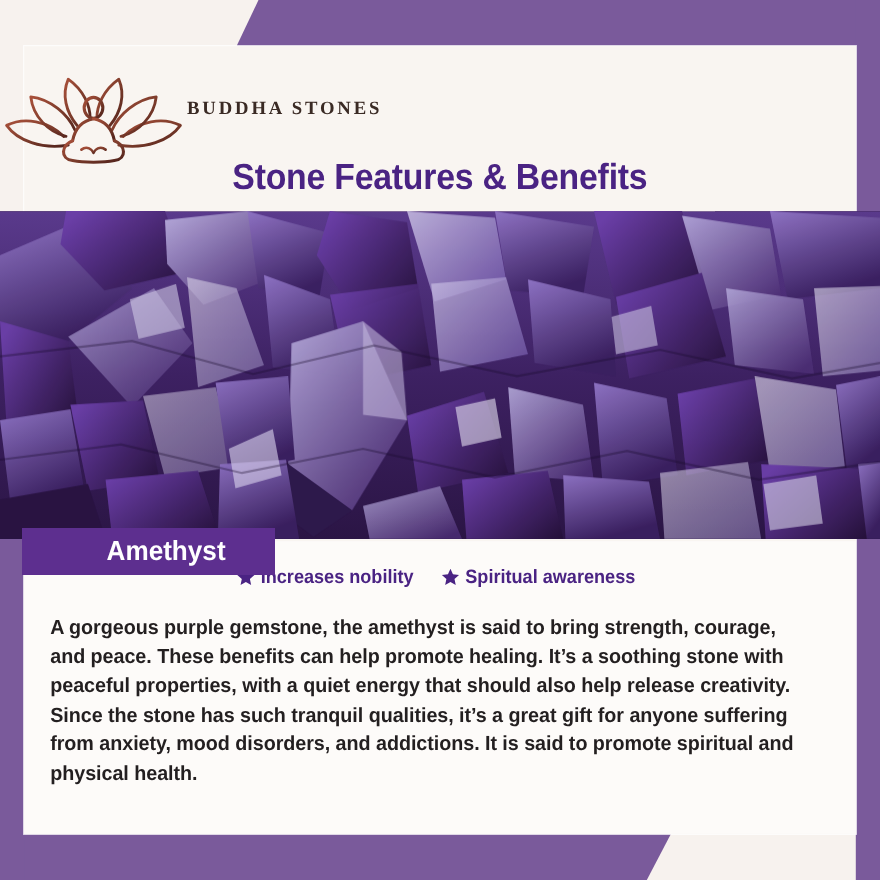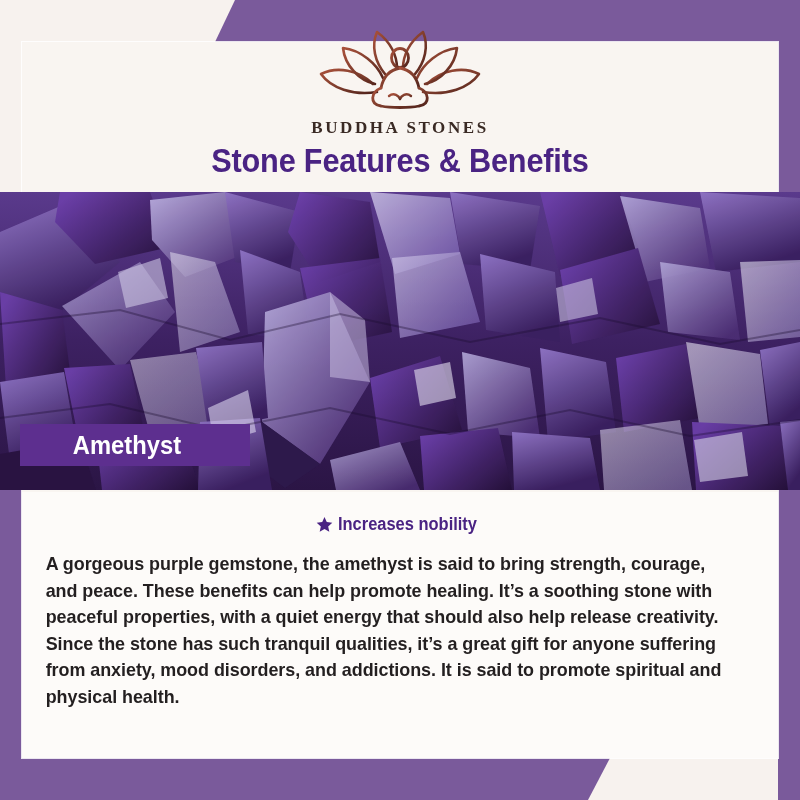--- a/index.html
+++ b/index.html
@@ -45,21 +45,21 @@
   .page-inner {
     position:absolute;
     left:22px; top:42px; right:22px; bottom:42px;
     background:#f9f5f1;
     box-shadow:0 0 0 1px rgba(255,255,255,.85);
   }
 
   
   .header {
     position:absolute; left:0; top:0; width:800px; height:192px;
-    display:flex; flex-direction:column; align-items:center;
+    display:flex; flex-direction:row; align-items:center;
     z-index:5;
   }
   .logo-wrap { margin-top:26px; width:170px; height:86px; }
   .logo-wrap svg { width:100%; height:100%; display:block; }
 
   .brand-name {
     margin-top:6px;
     font-family:"Liberation Serif", serif;
     font-size:17px; font-weight:700;
     letter-spacing:2.6px;
@@ -88,25 +88,25 @@
   .hero {
     position:absolute; left:0; top:192px; width:800px; height:298px;
     overflow:hidden;
     background:#3a2057;
     z-index:2;
   }
   .hero svg { position:absolute; inset:0; width:100%; height:100%; }
 
   
   .stone-banner {
-    position:absolute; left:20px; top:424px;
+    position:absolute; left:20px; top:480px;
     height:42px; min-width:230px;
     background:#5d2f8f;
     display:flex; align-items:center;
-    padding:0 26px 0 50px;
+    padding:0 26px 0 74px;
     z-index:7;
   }
   .stone-banner-text {
     font-family:"Liberation Sans Narrow","Liberation Sans", sans-serif;
     font-weight:700; font-size:25px; color:#ffffff;
     letter-spacing:0px;
     transform:scaleX(0.95);
     white-space:nowrap;
   }
 
@@ -115,21 +115,21 @@
     position:absolute; left:22px; top:492px;
     width:756px; height:266px;
     background:#fdfbf9;
     padding:22px 12px 0 14px;
     z-index:4;
   }
 
   .features {
     display:flex; align-items:center; justify-content:center;
     gap:16px;
-    margin-bottom:16px;
+    margin-bottom:22px;
     text-align:center;
   }
   .feature {
     display:flex; align-items:center; gap:5px;
     white-space:nowrap;
   }
   .star-icon { display:block; width:17px; height:17px; flex:0 0 auto; }
   .feature-label {
     font-family:"Liberation Sans Narrow","Liberation Sans", sans-serif;
     font-weight:700; font-size:17.5px;
@@ -308,20 +308,26 @@
 
     <div class="features">
 
       <div class="feature">
         <svg class="star-icon" viewBox="0 0 24 24" xmlns="http://www.w3.org/2000/svg">
           <polygon points="12,1.5 15.2,8.6 23,9.5 17.2,14.7 18.8,22.4 12,18.5 5.2,22.4 6.8,14.7 1,9.5 8.8,8.6" fill="#4a2383"></polygon>
         </svg>
         <span class="feature-label">Increases nobility</span>
       </div>
 
+      <div class="feature">
+        <svg class="star-icon" viewBox="0 0 24 24" xmlns="http://www.w3.org/2000/svg">
+          <polygon points="12,1.5 15.2,8.6 23,9.5 17.2,14.7 18.8,22.4 12,18.5 5.2,22.4 6.8,14.7 1,9.5 8.8,8.6" fill="#4a2383"></polygon>
+        </svg>
+        <span class="feature-label">Spiritual awareness</span>
+      </div>
 
 
     </div>
 
     <div class="description">A gorgeous purple gemstone, the amethyst is said to bring strength, courage, and peace. These benefits can help promote healing. It’s a soothing stone with peaceful properties, with a quiet energy that should also help release creativity. Since the stone has such tranquil qualities, it’s a great gift for anyone suffering from anxiety, mood disorders, and addictions. It is said to promote spiritual and physical health.</div>
   </div>
 
 </div>
 
 </body></html>

